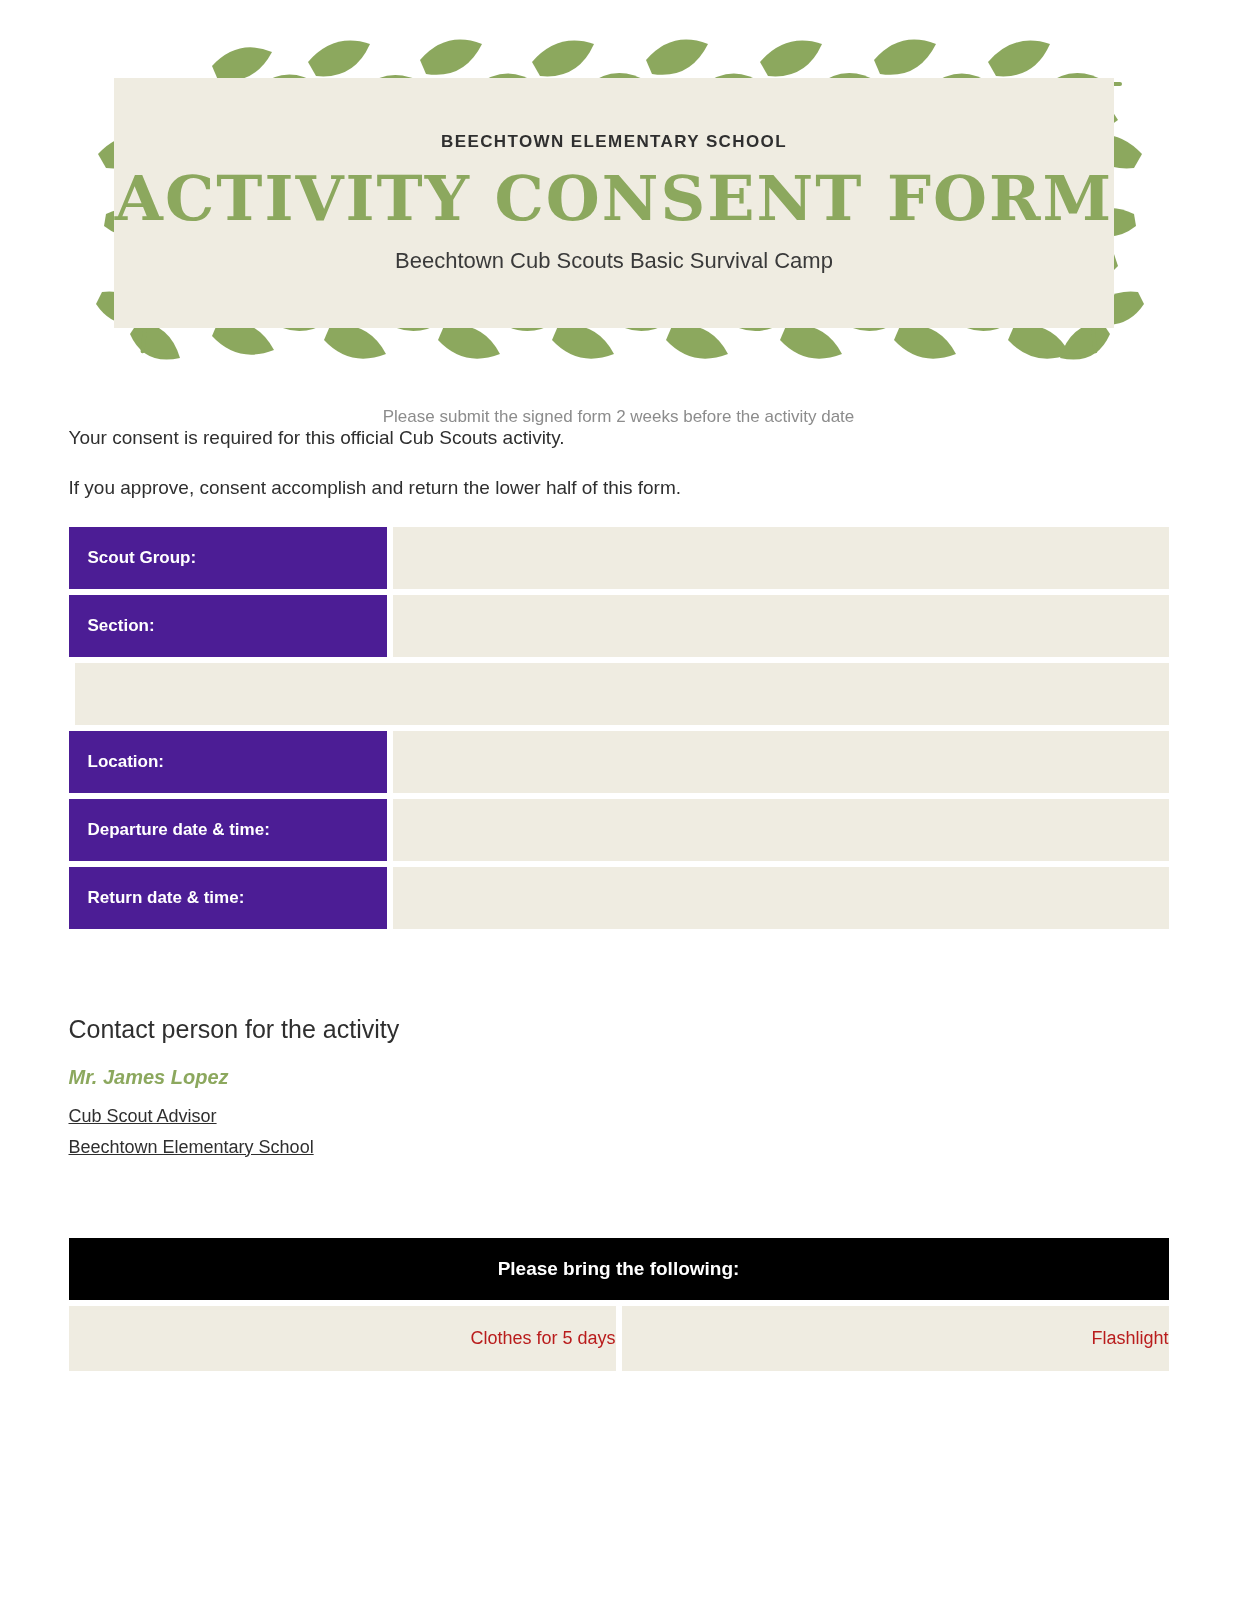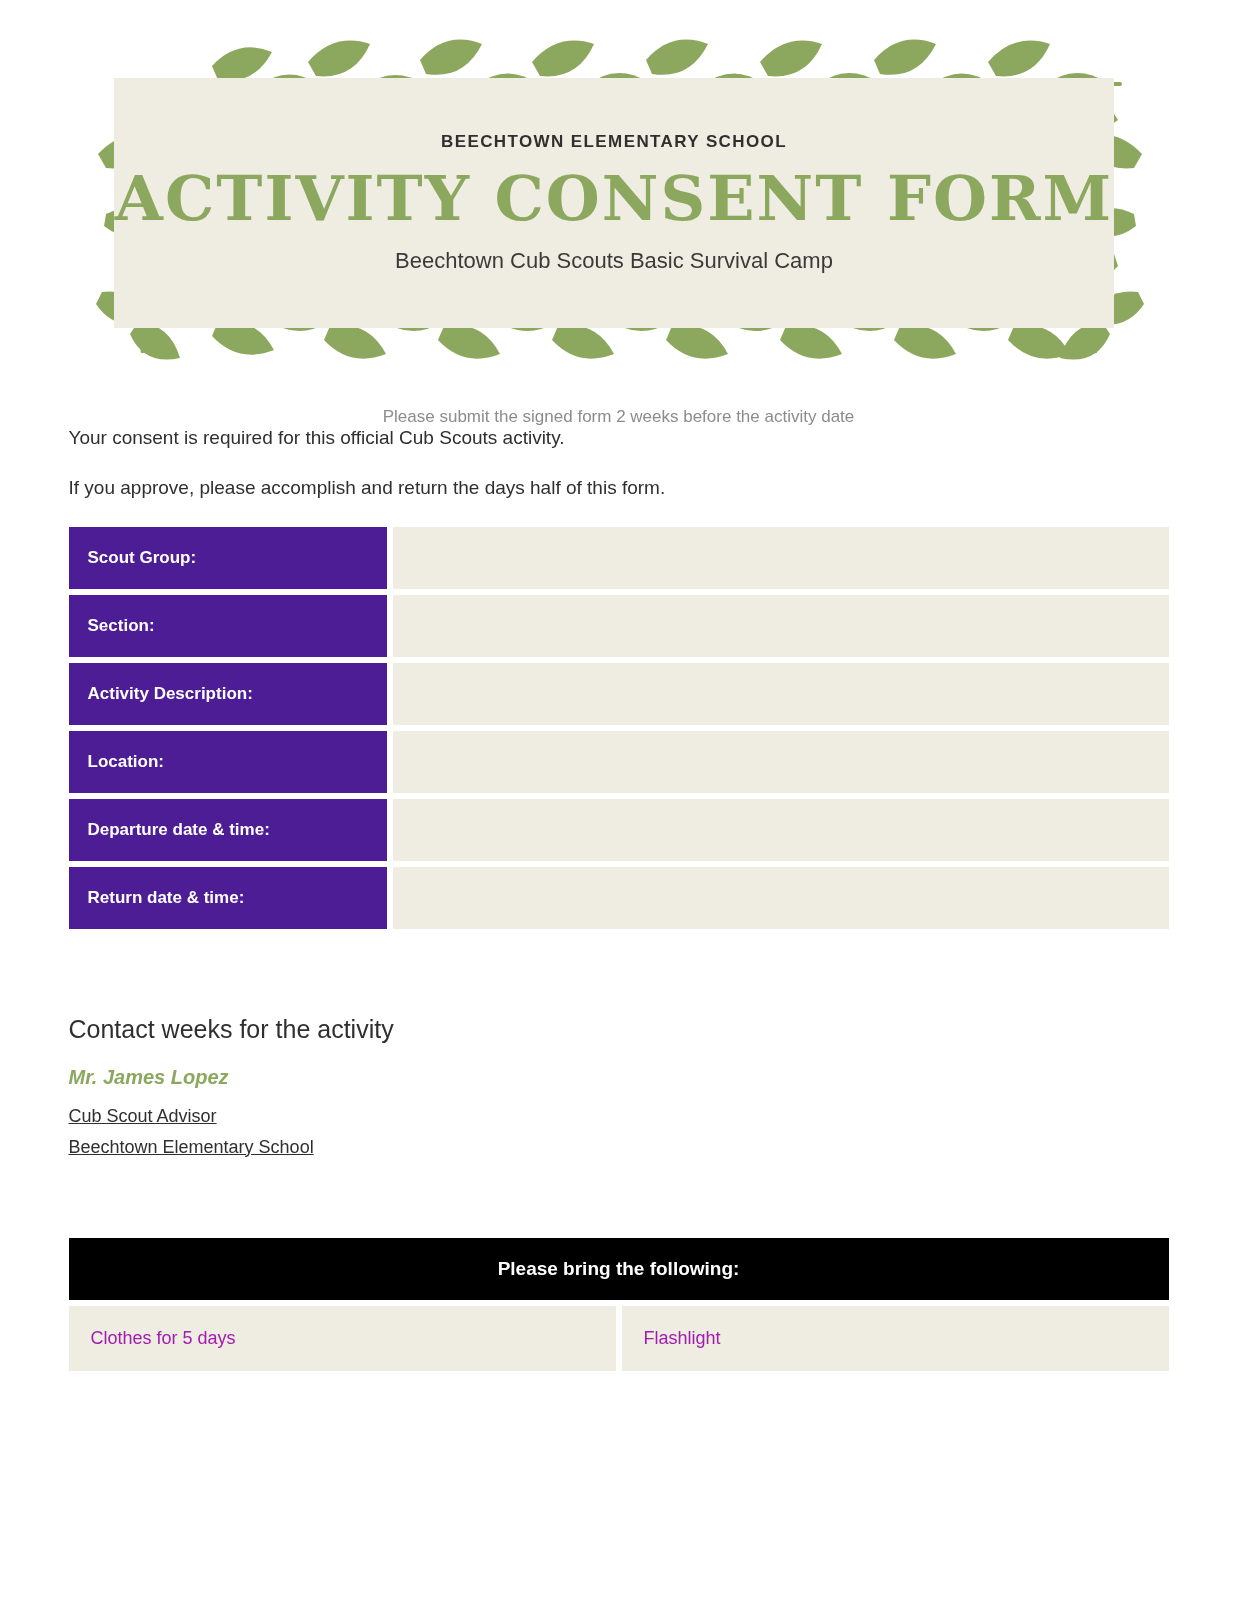--- a/index.html
+++ b/index.html
@@ -156,22 +156,23 @@
   }
   .bring-row {
     display: flex;
     margin-top: 6px;
   }
   .bring-cell {
     background: #efece1;
     flex: 1;
     padding: 22px 0 22px 22px;
     font-size: 18px;
-    color: #a21caf;
+    color: #b91c1c;
     box-sizing: border-box;
+    text-align: right;
   }
   .bring-cell + .bring-cell {
     margin-left: 6px;
   }
 </style>
 </head>
 <body>
 
 <div class="header-banner">
   <div class="leaf-layer">
@@ -247,50 +248,49 @@
     <h1 class="form-title">ACTIVITY CONSENT FORM</h1>
     <div class="form-subtitle">Beechtown Cub Scouts Basic Survival Camp</div>
   </div>
 </div>
 
 <div class="submit-note">Please submit the signed form 2 weeks before the activity date</div>
 
 <div class="content">
 
   <p class="para">Your consent is required for this official Cub Scouts activity.</p>
-  <p class="para">If you approve, please accomplish and return the days half of this form.</p>
+  <p class="para">If you approve, consent accomplish and return the lower half of this form.</p>
 
   <div class="fields">
     <div class="field-row">
       <div class="field-label">Scout Group:</div>
       <div class="field-value"></div>
     </div>
     <div class="field-row">
       <div class="field-label">Section:</div>
       <div class="field-value"></div>
     </div>
     <div class="field-row">
-      <div class="field-label">Activity Description:</div>
       <div class="field-value"></div>
     </div>
     <div class="field-row">
       <div class="field-label">Location:</div>
       <div class="field-value"></div>
     </div>
     <div class="field-row">
       <div class="field-label">Departure date &amp; time:</div>
       <div class="field-value"></div>
     </div>
     <div class="field-row">
       <div class="field-label">Return date &amp; time:</div>
       <div class="field-value"></div>
     </div>
   </div>
 
-  <h3 class="contact-head">Contact weeks for the activity</h3>
+  <h3 class="contact-head">Contact person for the activity</h3>
   <div class="contact-name">Mr. James Lopez</div>
   <div class="contact-line">Cub Scout Advisor</div>
   <div class="contact-line">Beechtown Elementary School</div>
 
   <div class="bring-table">
     <div class="bring-head">Please bring the following:</div>
     <div class="bring-row">
       <div class="bring-cell">Clothes for 5 days</div>
       <div class="bring-cell">Flashlight</div>
     </div>

